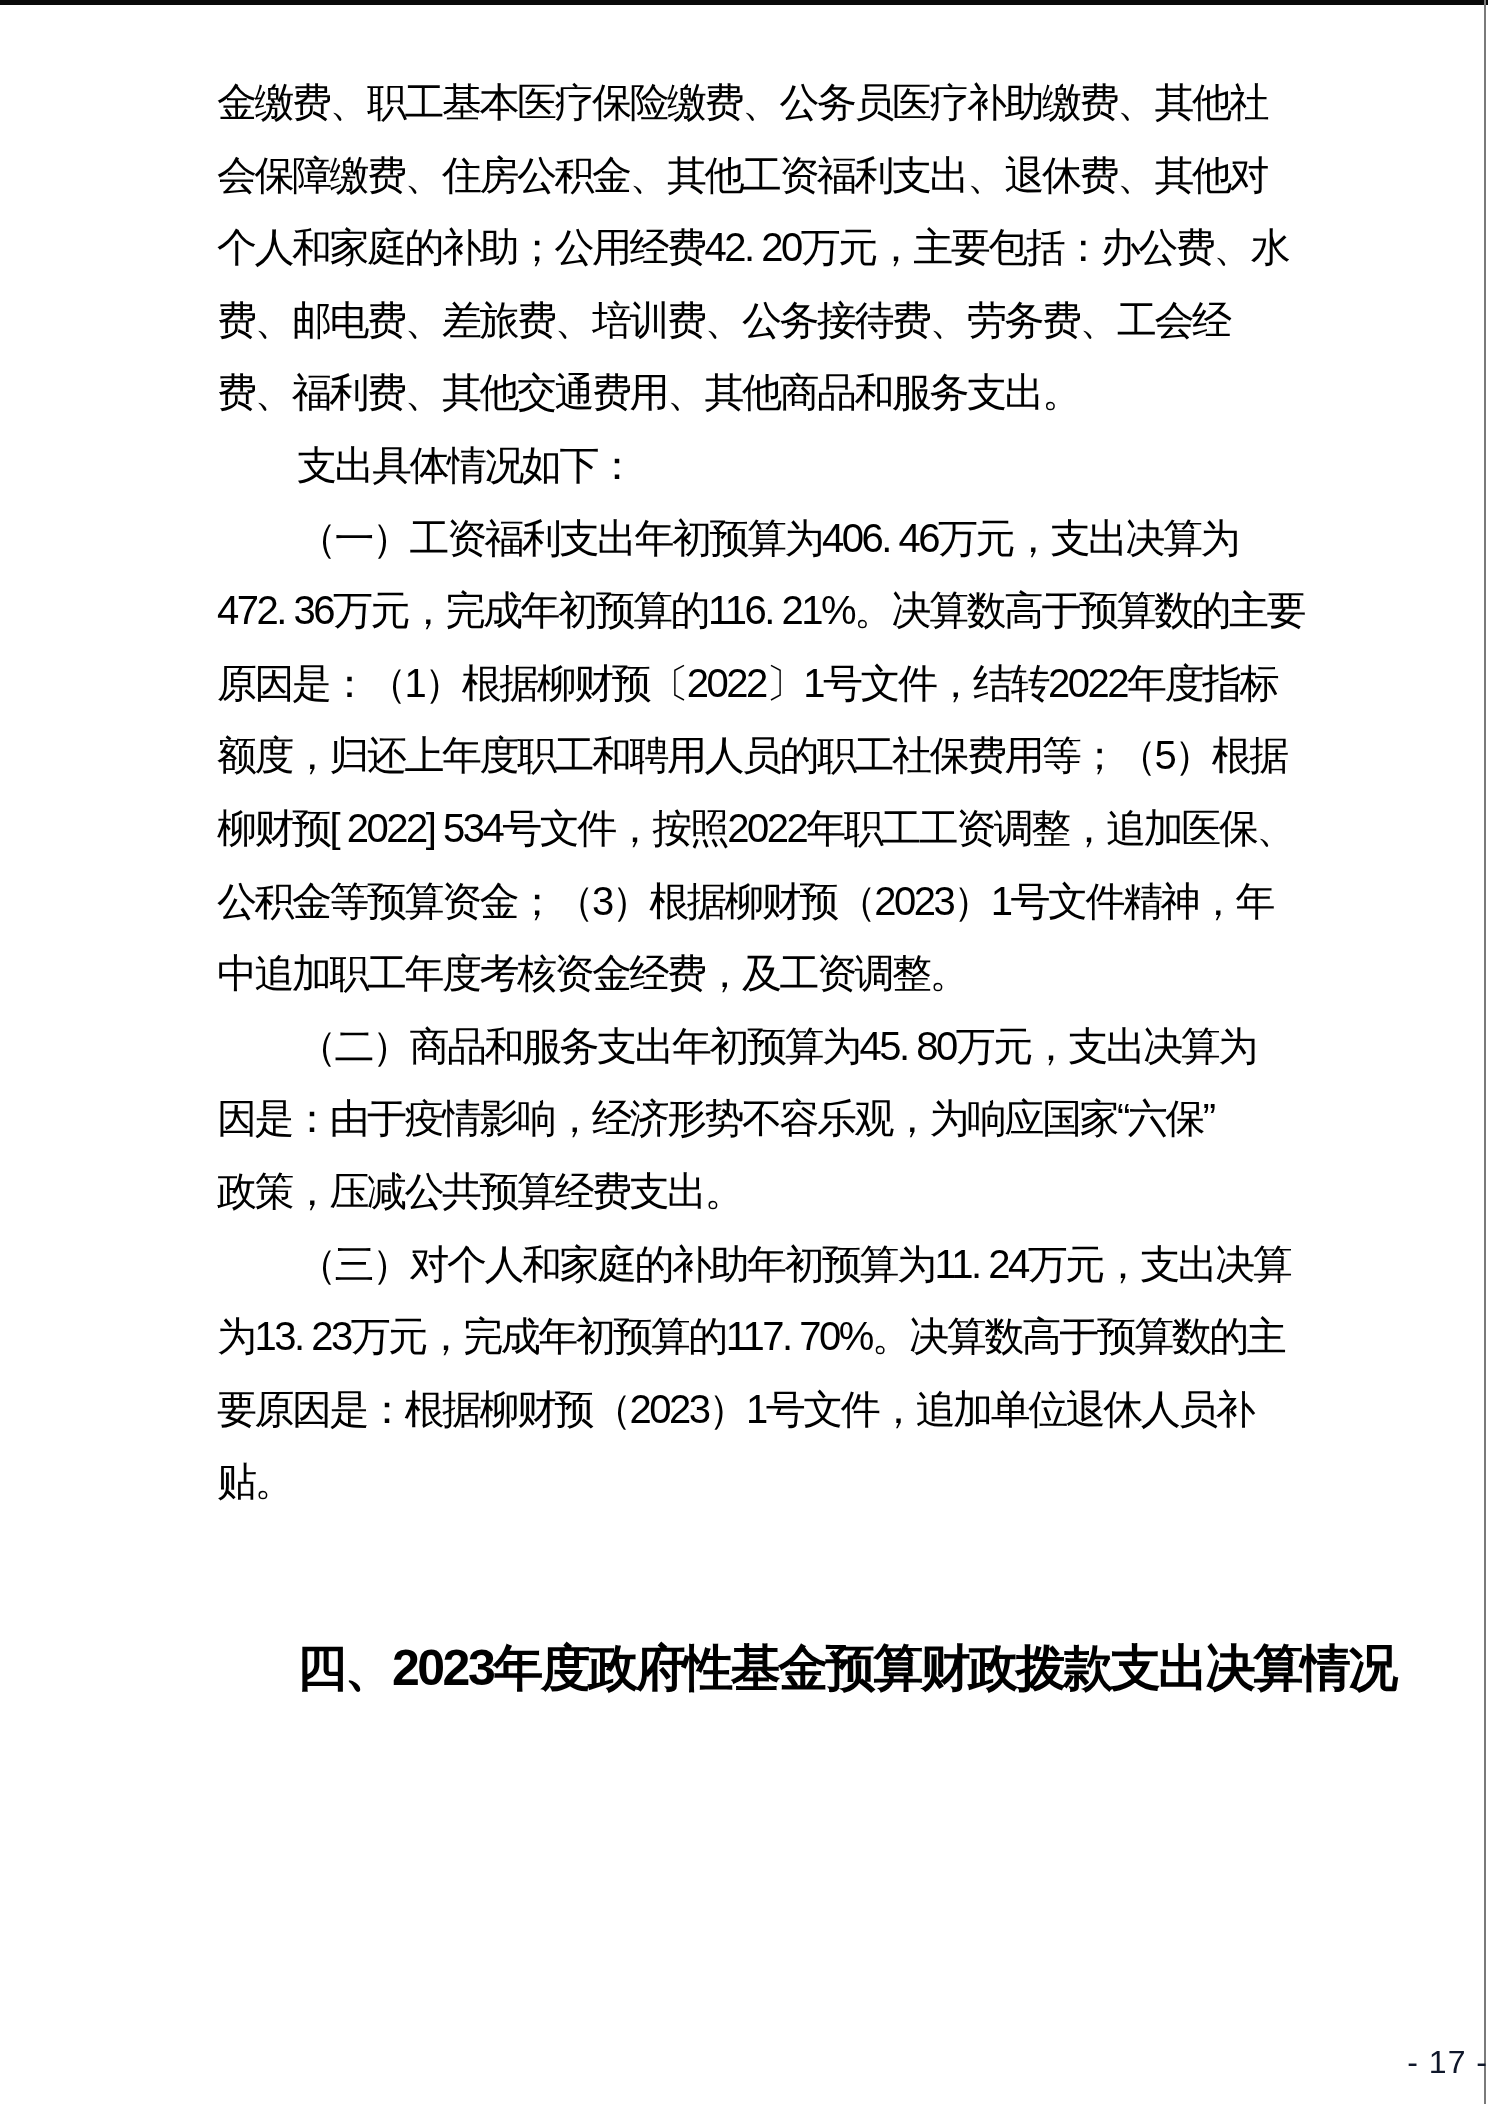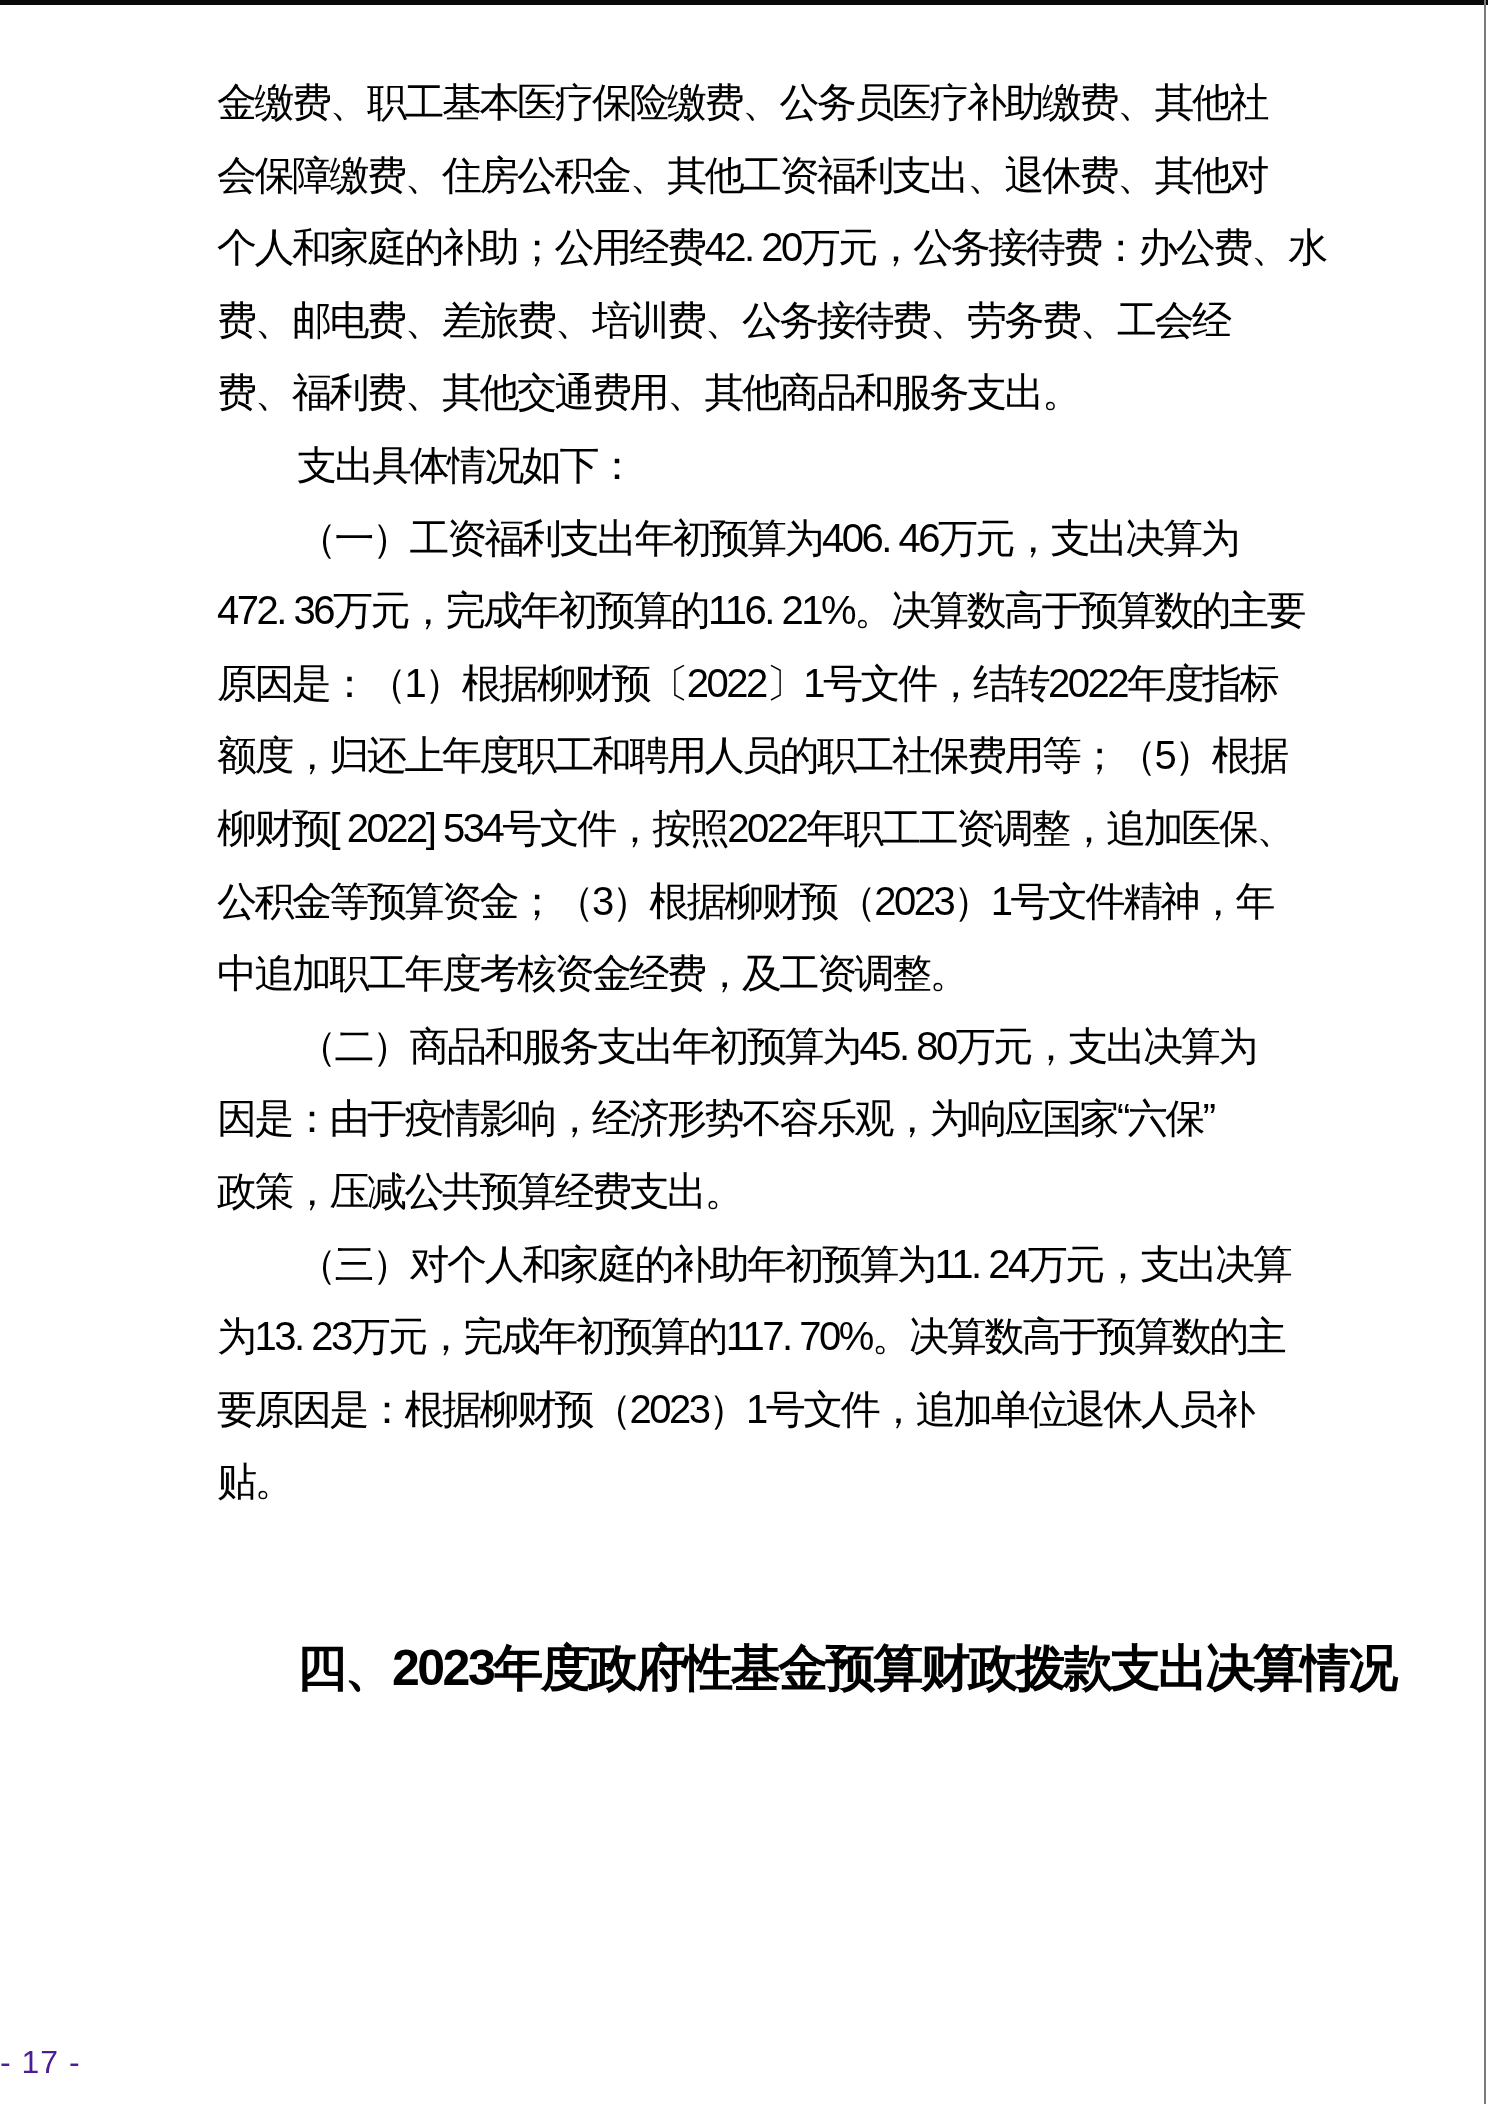--- a/index.html
+++ b/index.html
@@ -58,37 +58,37 @@
     font-weight: bold;
     letter-spacing: -2.5px;
     white-space: pre;
     color: #000000;
   }
   .footer {
     position: absolute;
     top: 2044px;
     left: 0;
     width: 1488px;
-    text-align: left;
+    text-align: right;
     font-size: 32px;
     letter-spacing: 1px;
-    color: #4c1d95;
+    color: #0f172a;
   }
 </style>
 </head>
 <body>
 
 <div class="page">
   <div class="top-bar"></div>
   <div class="right-edge-line"></div>
 
   <div class="content">
     <div class="line">金缴费、职工基本医疗保险缴费、公务员医疗补助缴费、其他社</div>
     <div class="line">会保障缴费、住房公积金、其他工资福利支出、退休费、其他对</div>
-    <div class="line">个人和家庭的补助；公用经费42. 20万元，公务接待费：办公费、水</div>
+    <div class="line">个人和家庭的补助；公用经费42. 20万元，主要包括：办公费、水</div>
     <div class="line">费、邮电费、差旅费、培训费、公务接待费、劳务费、工会经</div>
     <div class="line">费、福利费、其他交通费用、其他商品和服务支出。</div>
     <div class="line indent">支出具体情况如下：</div>
     <div class="line indent">（一）工资福利支出年初预算为406. 46万元，支出决算为</div>
     <div class="line">472. 36万元，完成年初预算的116. 21%。决算数高于预算数的主要</div>
     <div class="line">原因是：（1）根据柳财预〔2022〕1号文件，结转2022年度指标</div>
     <div class="line">额度，归还上年度职工和聘用人员的职工社保费用等；（5）根据</div>
     <div class="line">柳财预[ 2022] 534号文件，按照2022年职工工资调整，追加医保、</div>
     <div class="line">公积金等预算资金；（3）根据柳财预（2023）1号文件精神，年</div>
     <div class="line">中追加职工年度考核资金经费，及工资调整。</div>

